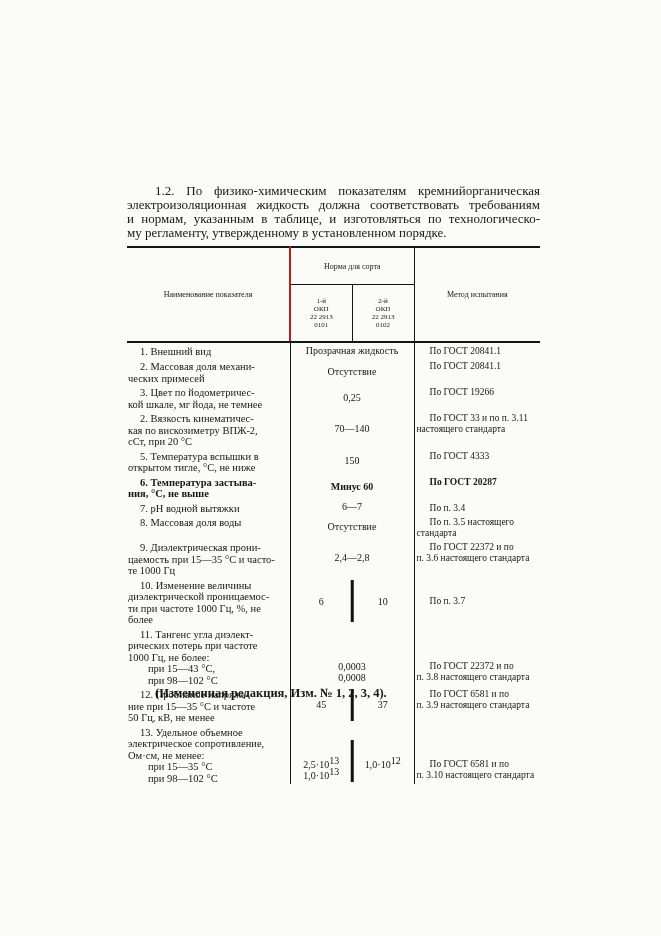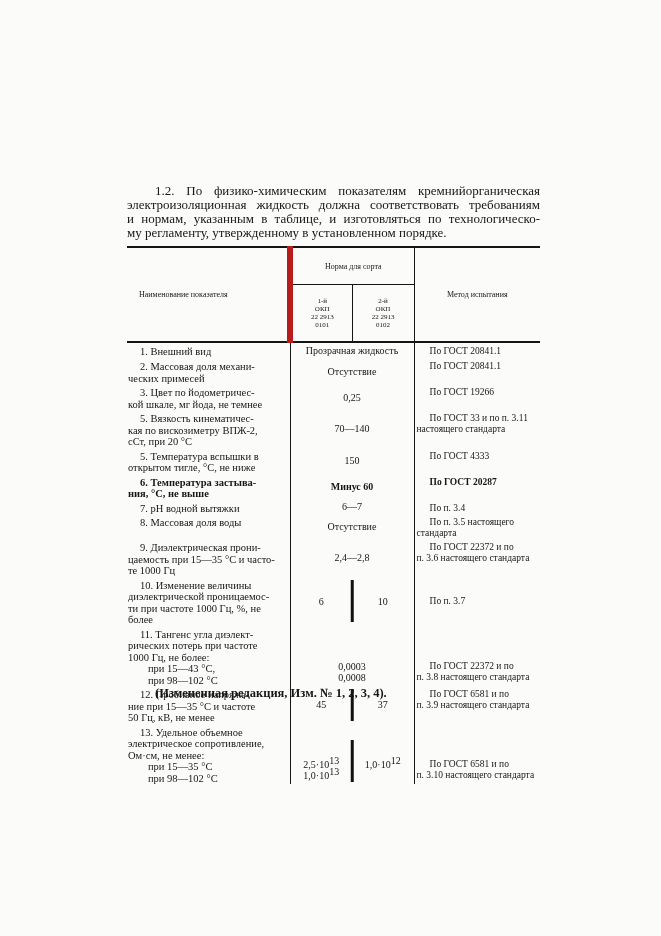--- a/index.html
+++ b/index.html
@@ -21,22 +21,22 @@
   .clause .pline{text-align:justify;text-align-last:justify;}
   .clause .pline.first{text-indent:28px;}
   .clause .pline.last{text-align-last:left;}
   
   table.spec{
     position:absolute;top:246px;left:127px;width:413px;
     border-collapse:collapse;table-layout:fixed;
     border-top:2px solid #151515;
   }
   table.spec th{font-weight:normal;padding:12px;}
-  th.h-name{border-right:6px solid #b91c1c;border-bottom:2.5px solid #151515;
-    font-size:8px;line-height:9px;text-align:left;vertical-align:middle;}
+  th.h-name{border-right:2px solid #b91c1c;border-bottom:2.5px solid #151515;
+    font-size:8px;line-height:9px;text-align:center;vertical-align:middle;}
   th.h-group{border-bottom:1px solid #151515;font-size:8px;line-height:9px;
     text-align:center;vertical-align:middle;height:12px;}
   th.h-method{border-left:1px solid #151515;border-bottom:2.5px solid #151515;
     font-size:8px;line-height:9px;text-align:center;vertical-align:middle;}
   th.h-g1,th.h-g2{border-bottom:2.5px solid #151515;font-size:7px;line-height:8px;
     text-align:center;vertical-align:middle;height:27px;padding:2px 0;}
   th.h-g1{border-right:1px solid #151515;}
   tbody td{vertical-align:top;padding:0;}
   td.name{border-right:1px solid #151515;font-size:10.5px;line-height:11.5px;
     padding:3px 3px 0 1px;text-align:left;}
@@ -130,21 +130,21 @@
           </td>
           <td colspan="2" class="norm">
             <div>0,25</div>
           </td>
           <td class="method">
             <div class="ml-f">По ГОСТ 19266</div>
           </td>
         </tr>
         <tr style="height: 33px;">
           <td class="name">
-            <div class="ln-f">5. Вязкость кинематичес-</div>
+            <div class="ln-f">2. Вязкость кинематичес-</div>
             <div class="ln-c">кая по вискозиметру ВПЖ-2,</div>
             <div class="ln-c">сСт, при 20 °С</div>
           </td>
           <td colspan="2" class="norm">
             <div>70—140</div>
           </td>
           <td class="method">
             <div class="ml-f">По ГОСТ 33 и по п. 3.11</div>
             <div>настоящего стандарта</div>
           </td>

